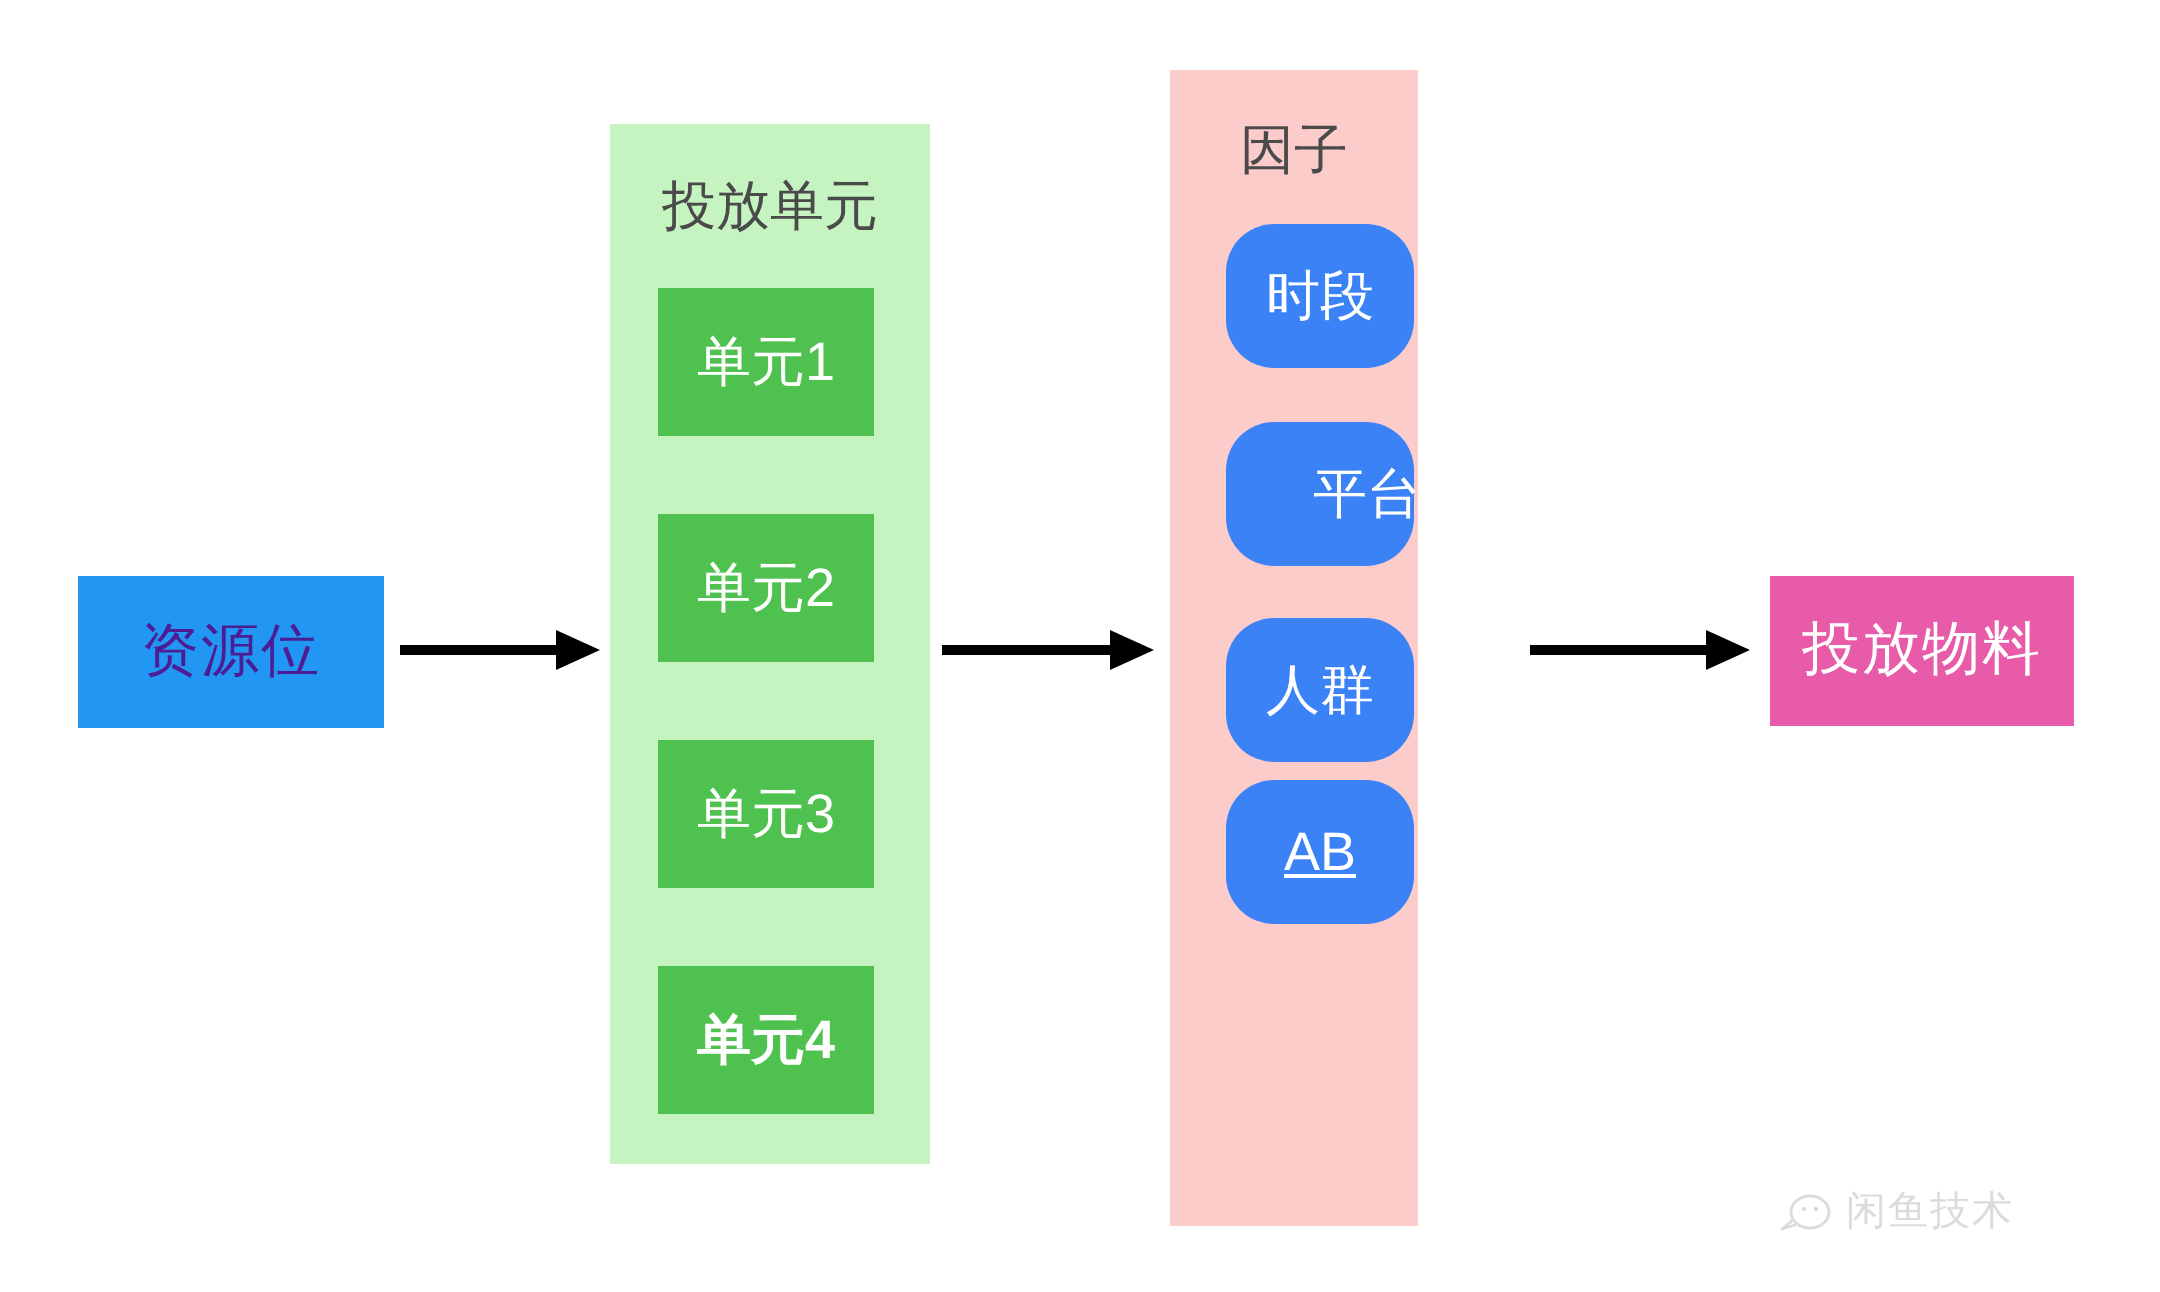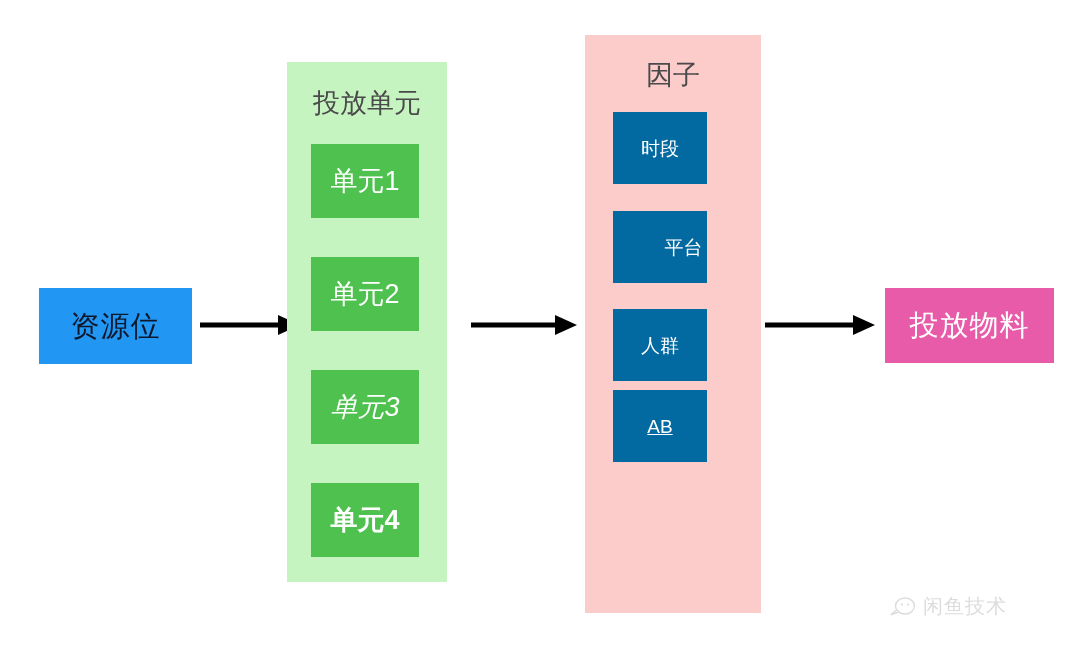--- a/index.html
+++ b/index.html
@@ -29,30 +29,30 @@
     white-space: nowrap;
   }
 
   
   .node-source {
     left: 39px;
     top: 288px;
     width: 153px;
     height: 76px;
     background: #2196f3;
-    color: #0f172a;
+    color: #4c1d95;
     font-size: 29px;
     letter-spacing: 1px;
   }
 
   
   .node-output {
     left: 885px;
     top: 288px;
-    width: 169px;
+    width: 152px;
     height: 75px;
     background: #e75ba8;
     color: #ffffff;
     font-size: 29px;
     letter-spacing: 1px;
   }
 
   
   .group {
     position: absolute;
@@ -64,35 +64,35 @@
     width: 100%;
     text-align: center;
     color: #4a4a4a;
     font-size: 27px;
     line-height: 1;
     white-space: nowrap;
   }
 
   
   .group-units {
-    left: 287px;
+    left: 305px;
     top: 62px;
     width: 160px;
     height: 520px;
     background: #c6f4c0;
   }
   .group-units .group-title {
     top: 28px;
   }
 
   
   .group-factors {
     left: 585px;
     top: 35px;
-    width: 176px;
+    width: 124px;
     height: 578px;
     background: #fccccb;
   }
   .group-factors .group-title {
     top: 27px;
   }
 
   
   .chip {
     position: absolute;
@@ -108,22 +108,23 @@
     left: 24px;
     width: 108px;
     height: 74px;
     background: #4ec14e;
     font-size: 27px;
   }
   .chip-factor {
     left: 28px;
     width: 94px;
     height: 72px;
-    background: #0369a1;
-    font-size: 19px;
+    background: #3b82f6;
+    font-size: 27px;
+    border-radius: 24px;
   }
 
   
   .arrow {
     position: absolute;
     height: 24px;
     display: block;
   }
   .arrow svg { display: block; }
 
@@ -163,21 +164,21 @@
       <line x1="0" y1="12" x2="80" y2="12" stroke="#000000" stroke-width="5"></line>
       <polygon points="78,2 100,12 78,22" fill="#000000"></polygon>
     </svg>
   </div>
 
   <div class="group group-units">
     <div class="group-title">投放单元</div>
 
     <div class="chip chip-unit" style="top:82px;">单元1</div>
     <div class="chip chip-unit" style="top:195px;">单元2</div>
-    <div class="chip chip-unit" style="top:308px;font-style:italic;">单元3</div>
+    <div class="chip chip-unit" style="top:308px;">单元3</div>
     <div class="chip chip-unit" style="top:421px;font-weight:bold;">单元4</div>
   </div>
 
   <div class="arrow" style="left:471px; top:313px; width:106px;">
     <svg width="106" height="24" viewBox="0 0 106 24" xmlns="http://www.w3.org/2000/svg">
       <line x1="0" y1="12" x2="86" y2="12" stroke="#000000" stroke-width="5"></line>
       <polygon points="84,2 106,12 84,22" fill="#000000"></polygon>
     </svg>
   </div>
 

